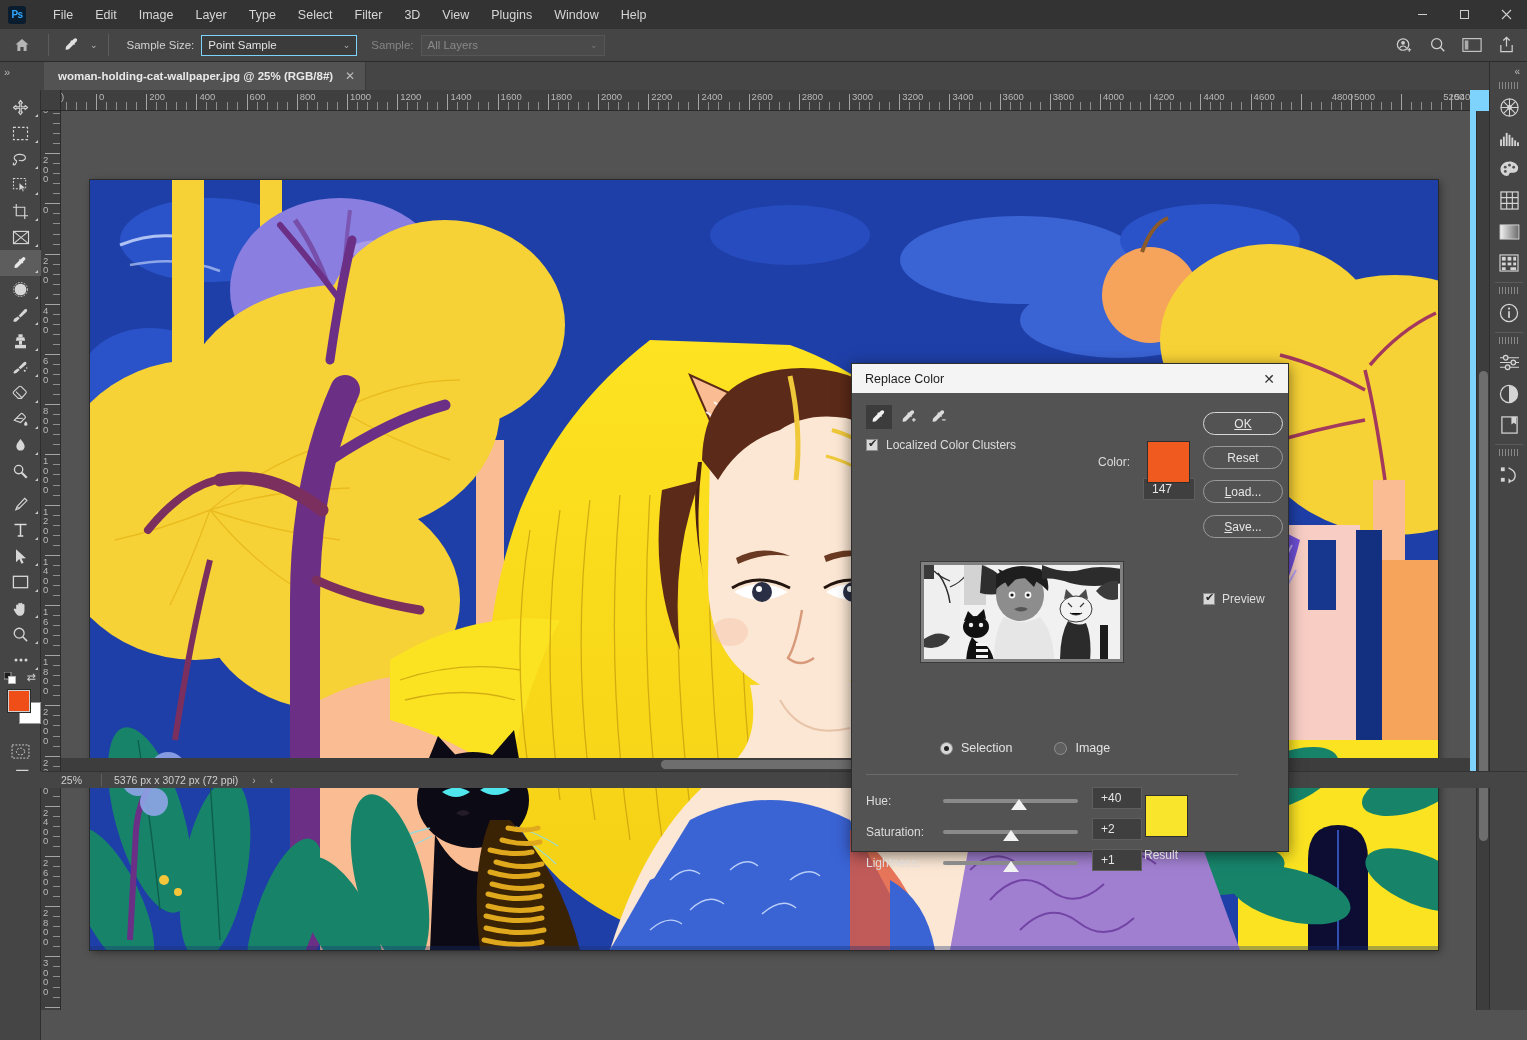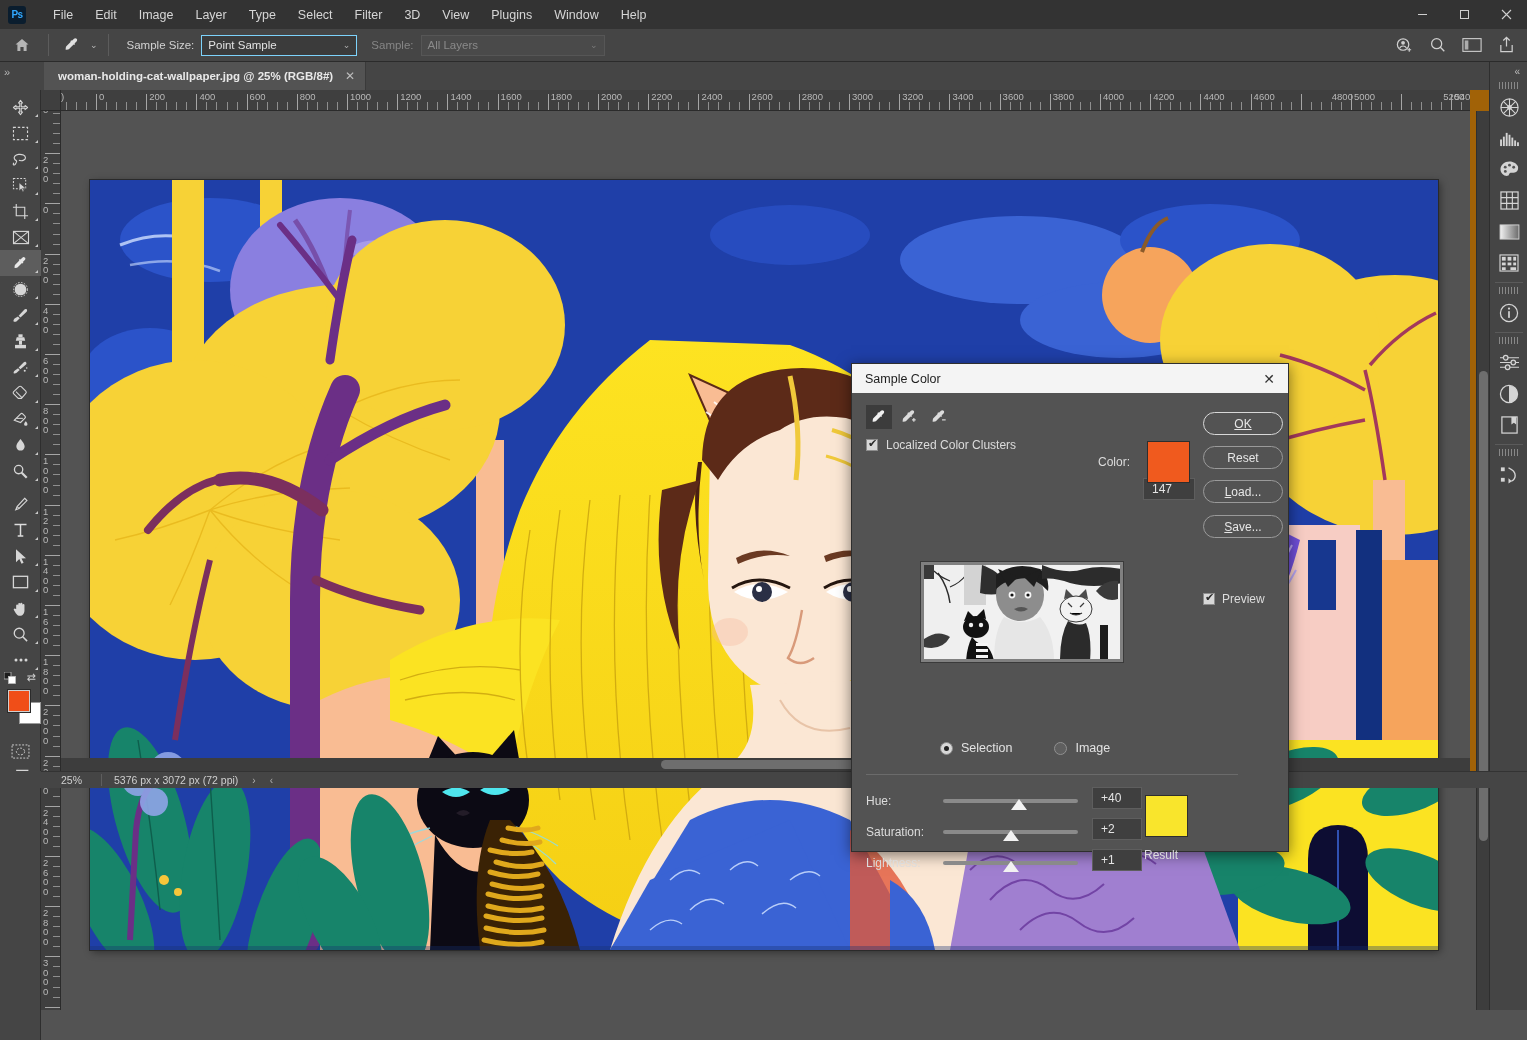--- a/index.html
+++ b/index.html
@@ -1,18 +1,18 @@
 <!DOCTYPE html>
 <html><head>
 <meta charset="utf-8">
 <style>
   * { box-sizing: border-box; margin:0; padding:0; }
   html,body{ width:1527px; height:1040px; overflow:hidden; background:#535353;
     font-family:"Liberation Sans", sans-serif; -webkit-font-smoothing:antialiased; }
-  .app{ position:relative; width:1527px; height:788px; background:#a16207; }
+  .app{ position:relative; width:1527px; height:788px; background:#7dd3fc; }
 
   
   .titlebar{ position:absolute; left:0; top:0; width:1527px; height:29px; background:#333333;
     display:flex; align-items:center; }
   .ps-logo{ width:18px; height:18px; margin-left:8px; border-radius:3px; background:#0a1d2e;
     color:#31a8ff; font-size:10px; font-weight:bold; display:flex; align-items:center;
     justify-content:center; letter-spacing:-.5px; }
   .menubar{ display:flex; align-items:center; margin-left:16px; gap:0px; }
   .menu-item{ color:#d6d6d6; font-size:12.5px; padding:4px 11px; cursor:default; white-space:nowrap; }
   .wctrls{ position:absolute; right:0; top:0; height:29px; display:flex; }
@@ -1121,21 +1121,21 @@
   <div class="statusbar">
     <div class="st-zoom">25%</div>
     <div class="st-sep"></div>
     <div class="st-info">5376 px x 3072 px (72 ppi)</div>
     <div class="st-ar">›</div>
     <div class="st-ar">‹</div>
   </div>
 
   <div class="dialog">
     <div class="dlg-title">
-      <span class="tt">Sample Color</span>
+      <span class="tt">Replace Color</span>
       <span class="dlg-x">✕</span>
     </div>
     <div class="dlg-body">
 
       <div class="eyedroppers">
         <div class="edrop on">
           <svg width="18" height="18" viewBox="0 0 20 20">
               <path d="M15.2 3.1c-.9-.9-2.2-.9-3 0l-2.3 2.3-.7-.7-1.1 1.1.6.6-5 5c-.3.3-.5.7-.5 1.1l-.3 2.2c-.05.35.3.7.65.63l2.2-.35c.4-.07.75-.25 1-.5l5-5 .6.6 1.1-1.1-.7-.7 2.3-2.3c.9-.8.9-2.1.1-2.9z" fill="#f0f0f0"></path>
             </svg>
         </div>

